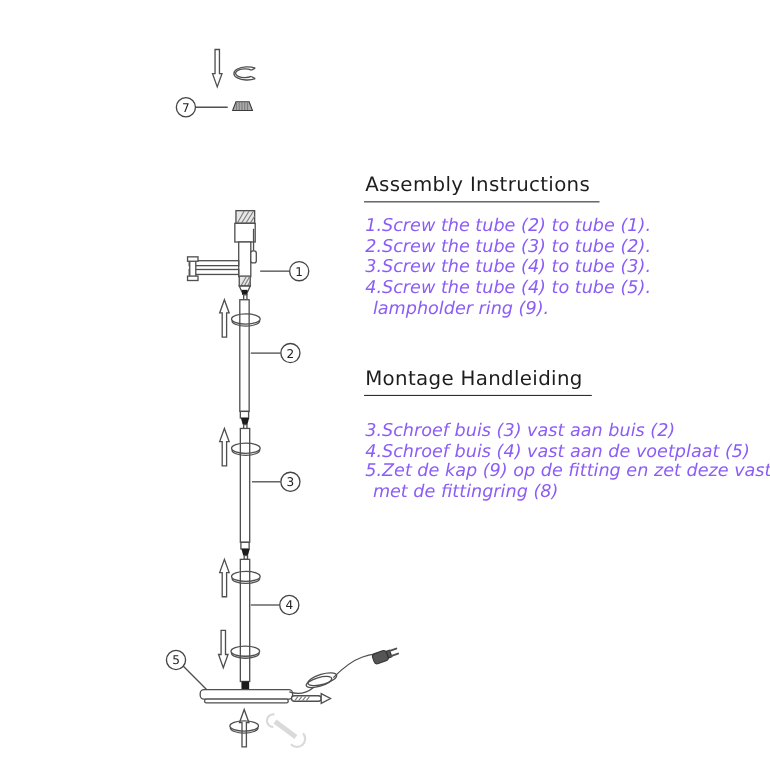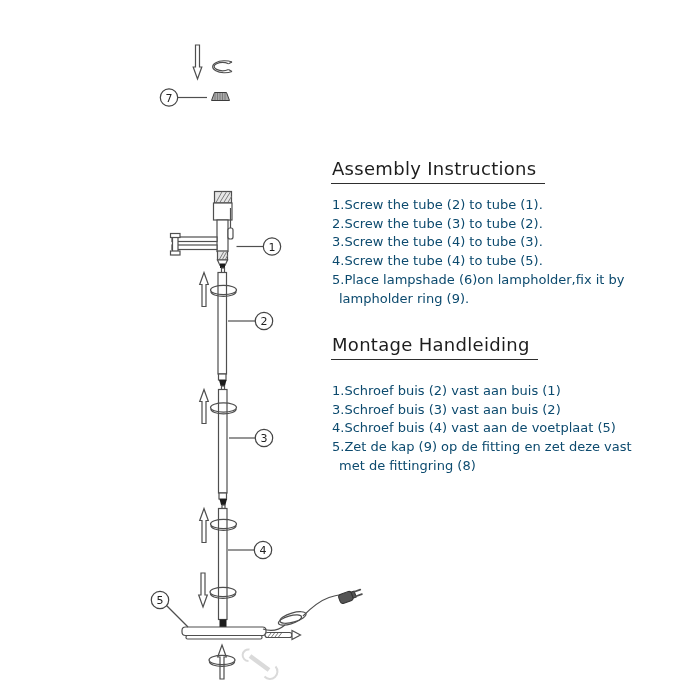--- a/index.html
+++ b/index.html
@@ -2,21 +2,21 @@
 <html><head>
 <meta charset="utf-8">
 <style>
   html,body{margin:0;padding:0;background:#fff;}
   body{width:700px;height:700px;overflow:hidden;font-family:"DejaVu Sans","Liberation Sans",sans-serif;}
   .sheet{position:relative;width:700px;height:700px;background:#fff;}
   .diagram-svg{position:absolute;left:0;top:0;}
   .txt-block{position:absolute;color:#232323;}
   .sec-title{display:inline-block;margin:0;font-size:18px;font-weight:400;letter-spacing:.3px;color:#1d1d1d;
              border-bottom:1.6px solid #2e2e2e;padding:0 8px 4px 1px;}
-  .step-lines{position:absolute;font-size:13px;line-height:18.7px;color:#0c4a6e;white-space:nowrap;}
+  .step-lines{position:absolute;font-size:16px;line-height:18.7px;color:#8b5cf6;white-space:nowrap;font-style:italic;}
   .step-lines .cont{padding-left:7px;}
   #en-title{left:331px;top:130px;margin-top:28px;}
   #en-lines{left:332px;top:196px;}
   #nl-title{left:331px;top:334px;}
   #nl-lines{left:332px;top:382px;}
   svg .ln{stroke:#4f4f4f;stroke-width:1.2;fill:none;}
   svg .wh{stroke:#4f4f4f;stroke-width:1.2;fill:#ffffff;}
   svg .gy{stroke:#4f4f4f;stroke-width:1.2;fill:#e6e6e6;}
   svg .blk{fill:#1c1c1c;stroke:none;}
   svg .hat{stroke:#7c7c7c;stroke-width:1;fill:none;}
@@ -167,28 +167,26 @@
   </svg>
 
   <div id="en-title" class="txt-block">
     <h2 class="sec-title">Assembly Instructions</h2>
   </div>
   <div id="en-lines" class="txt-block step-lines">
     <div>1.Screw the tube (2) to tube (1).</div>
     <div>2.Screw the tube (3) to tube (2).</div>
     <div>3.Screw the tube (4) to tube (3).</div>
     <div>4.Screw the tube (4) to tube (5).</div>
-    <div>5.Place lampshade (6)on lampholder,fix it by</div>
     <div class="cont">lampholder ring (9).</div>
   </div>
 
   <div id="nl-title" class="txt-block">
     <h2 class="sec-title">Montage Handleiding</h2>
   </div>
   <div id="nl-lines" class="txt-block step-lines">
-    <div>1.Schroef buis (2) vast aan buis (1)</div>
     <div>3.Schroef buis (3) vast aan buis (2)</div>
     <div>4.Schroef buis (4) vast aan de voetplaat (5)</div>
     <div>5.Zet de kap (9) op de fitting en zet deze vast</div>
     <div class="cont">met de fittingring (8)</div>
   </div>
 
 </div>
 
 </body></html>

